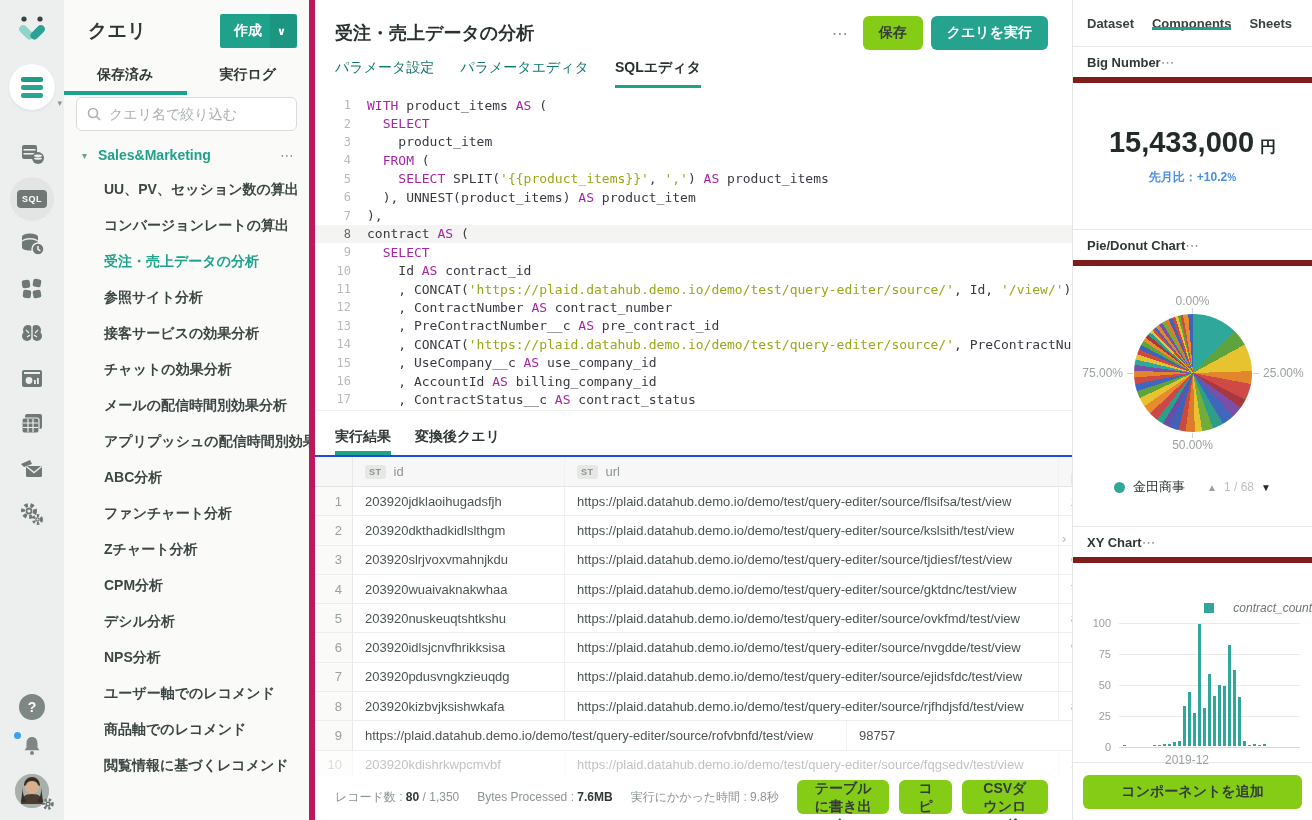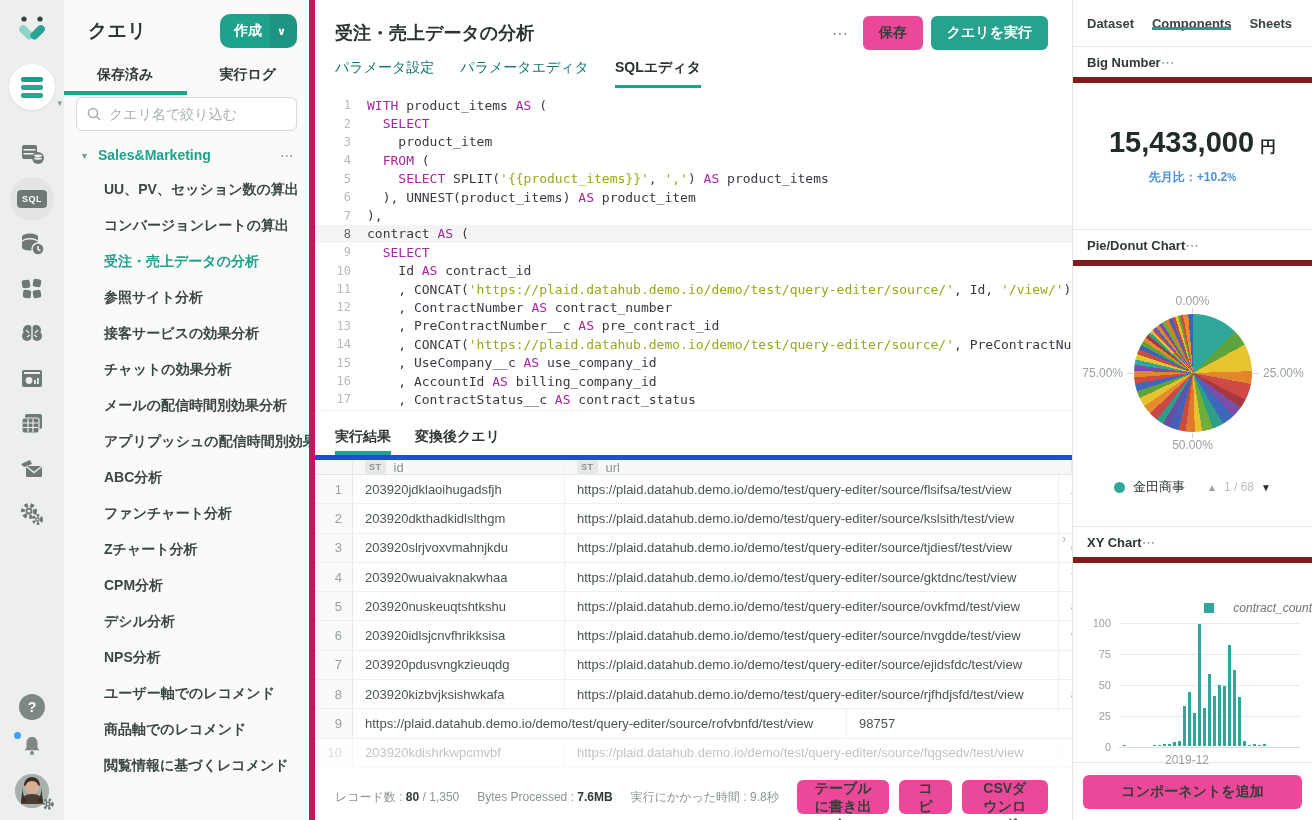--- a/index.html
+++ b/index.html
@@ -21,21 +21,21 @@
   .bell-wrap { position:relative; margin-bottom:16px; cursor:pointer; }
   .bell-dot { position:absolute; left:-6px; top:-2px; width:7px; height:7px; border-radius:50%; background:#3da0f2; }
   .avatar-wrap { position:relative; cursor:pointer; }
   .avatar { width:34px; height:34px; border-radius:50%; overflow:hidden; background:#c8beb4; }
   .avatar-gear { position:absolute; right:-6px; bottom:-3px; }
 
   
   .sidebar { width:251px; background:#fafaf9; border-right:6px solid #be185d; display:flex; flex-direction:column; flex-shrink:0; }
   .side-head { display:flex; align-items:center; justify-content:space-between; padding:14px 12px 8px 24px; }
   .side-title { font-size:19px; font-weight:bold; color:#2f3835; }
-  .create-btn { background:#1fa28c; color:#fff; border:none; border-radius:10px; height:34px; font-size:14px; font-weight:bold; display:flex; align-items:center; cursor:pointer; font-family:inherit; }
+  .create-btn { background:#1fa28c; color:#fff; border:none; border-radius:2px; height:34px; font-size:14px; font-weight:bold; display:flex; align-items:center; cursor:pointer; font-family:inherit; }
   .create-label { padding:0 8px 0 14px; }
   .create-caret { padding:0 11px 0 7px; font-size:11px; background:rgba(0,0,0,.07); align-self:stretch; display:flex; align-items:center; border-radius:0 6px 6px 0; }
   .side-tabs { display:flex; }
   .side-tab { flex:1; text-align:center; font-size:14px; font-weight:bold; color:#2f3835; padding:10px 0 11px; position:relative; cursor:pointer; }
   .side-tab.active::after { content:""; position:absolute; left:0; right:0; bottom:0; height:4px; background:#1fa28c; }
   .search-wrap { margin:2px 12px 12px; position:relative; }
   .search-wrap svg { position:absolute; left:10px; top:9px; }
   .search-input { width:100%; height:34px; border:1px solid #d8dbd9; border-radius:6px; background:#fff; padding:0 10px 0 32px; font-size:14px; color:#333d3a; font-family:inherit; }
   .search-input::placeholder { color:#a9b0ad; }
   .folder-row { display:flex; align-items:center; padding:4px 14px 4px 18px; }
@@ -45,42 +45,42 @@
   .side-list { flex:1; overflow:hidden; padding-top:4px; }
   .side-item { padding:9px 10px 9px 40px; font-size:14px; font-weight:600; color:#3c4744; line-height:18px; white-space:nowrap; overflow:hidden; cursor:pointer; }
   .side-item.active { color:#1fa28c; }
 
   
   .main { flex:1; min-width:0; display:flex; flex-direction:column; background:#fff; }
   .main-head { height:52px; padding:14px 24px 0 20px; display:flex; align-items:center; }
   .main-title { font-size:18px; font-weight:bold; color:#2a3330; flex:1; }
   .dots-btn { color:#8d9591; font-size:16px; letter-spacing:1px; padding:0 14px; cursor:pointer; }
   .btn { border:none; border-radius:6px; height:34px; padding:0 16px; font-size:14px; font-weight:bold; font-family:inherit; cursor:pointer; }
-  .btn.gray { background:#ec4899; color:#333d3a;border-radius:6px; }
+  .btn.gray { background:#84cc16; color:#333d3a;border-radius:6px; }
   .btn.teal { background:#26a38e; color:#fff; margin-left:8px; }
   .main-tabs { height:36px; padding:0 24px 0 20px; display:flex; gap:26px; align-items:flex-end; }
   .main-tab { font-size:14px; color:#0f766e; padding-bottom:11px; position:relative; cursor:pointer; white-space:nowrap; }
   .main-tab.active { color:#28312e; font-weight:bold; }
   .main-tab.active::after { content:""; position:absolute; left:0; right:0; bottom:0; height:3px; background:#1fa28c; }
 
   .editor { height:322px; padding-top:8px; overflow:hidden; font-family:"DejaVu Sans Mono","Liberation Mono",monospace; font-size:13px; color:#383a42; }
   .line { display:flex; height:18.4px; align-items:center; }
   .line .ln { width:36px; flex-shrink:0; text-align:right; color:#b6bbb8; font-size:12px; }
   .line .code { padding-left:16px; white-space:pre; overflow:hidden; flex:1; }
   .line.active { background:#f4f4f2; }
   .line.active .ln { color:#5f6865; }
   .kw { color:#a626a4; }
   .str { color:#9aa716; }
 
   .res-tabs { height:45px; padding:0 24px 0 20px; display:flex; gap:24px; align-items:flex-end; border-top:1px solid #f0f2f0; }
   .res-tab { font-size:14px; font-weight:bold; color:#2f3835; padding-bottom:9px; position:relative; cursor:pointer; }
   .res-tab.active::after { content:""; position:absolute; left:0; right:0; bottom:0; height:4px; background:#1fa28c; }
 
   .table-wrap { height:321px; overflow:hidden; font-size:13px; }
-  .thead { display:flex; height:20px; align-items:flex-end; background:#f6f7f6; border-top:5px solid #1d4ed8; border-bottom:1px solid #e3e5e3; color:#8d9591; }
+  .thead { display:flex; height:32px; align-items:flex-end; background:#f6f7f6; border-top:2px solid #1d4ed8; border-bottom:1px solid #e3e5e3; color:#8d9591; }
   .trow { display:flex; height:29.3px; align-items:center; border-bottom:1px solid #edefed; color:#4a5450; }
   .trow.faded { opacity:.35; }
   .c-num { width:38px; flex-shrink:0; text-align:right; padding-right:10px; color:#99a19d; border-right:1px solid #e8eae8; height:100%; display:flex; align-items:center; justify-content:flex-end; background:#fafaf9; }
   .thead .c-num { background:transparent; }
   .c-id { width:212px; flex-shrink:0; padding-left:12px; border-right:1px solid #f0f2f0; height:100%; display:flex; align-items:center; overflow:hidden; white-space:nowrap; }
   .c-url { width:494px; flex-shrink:0; padding-left:12px; border-right:1px solid #f0f2f0; height:100%; display:flex; align-items:center; overflow:hidden; white-space:nowrap; }
   .c-nu { flex:1; padding-left:12px; overflow:hidden; white-space:nowrap; }
   .type-badge { display:inline-block; background:#e6e8e6; color:#8d9591; font-size:9px; font-weight:bold; letter-spacing:.5px; padding:2px 4px; border-radius:3px; margin-right:8px; }
 
   .footer { height:42px; display:flex; align-items:center; padding:0 24px 0 20px; background:#fff; }

